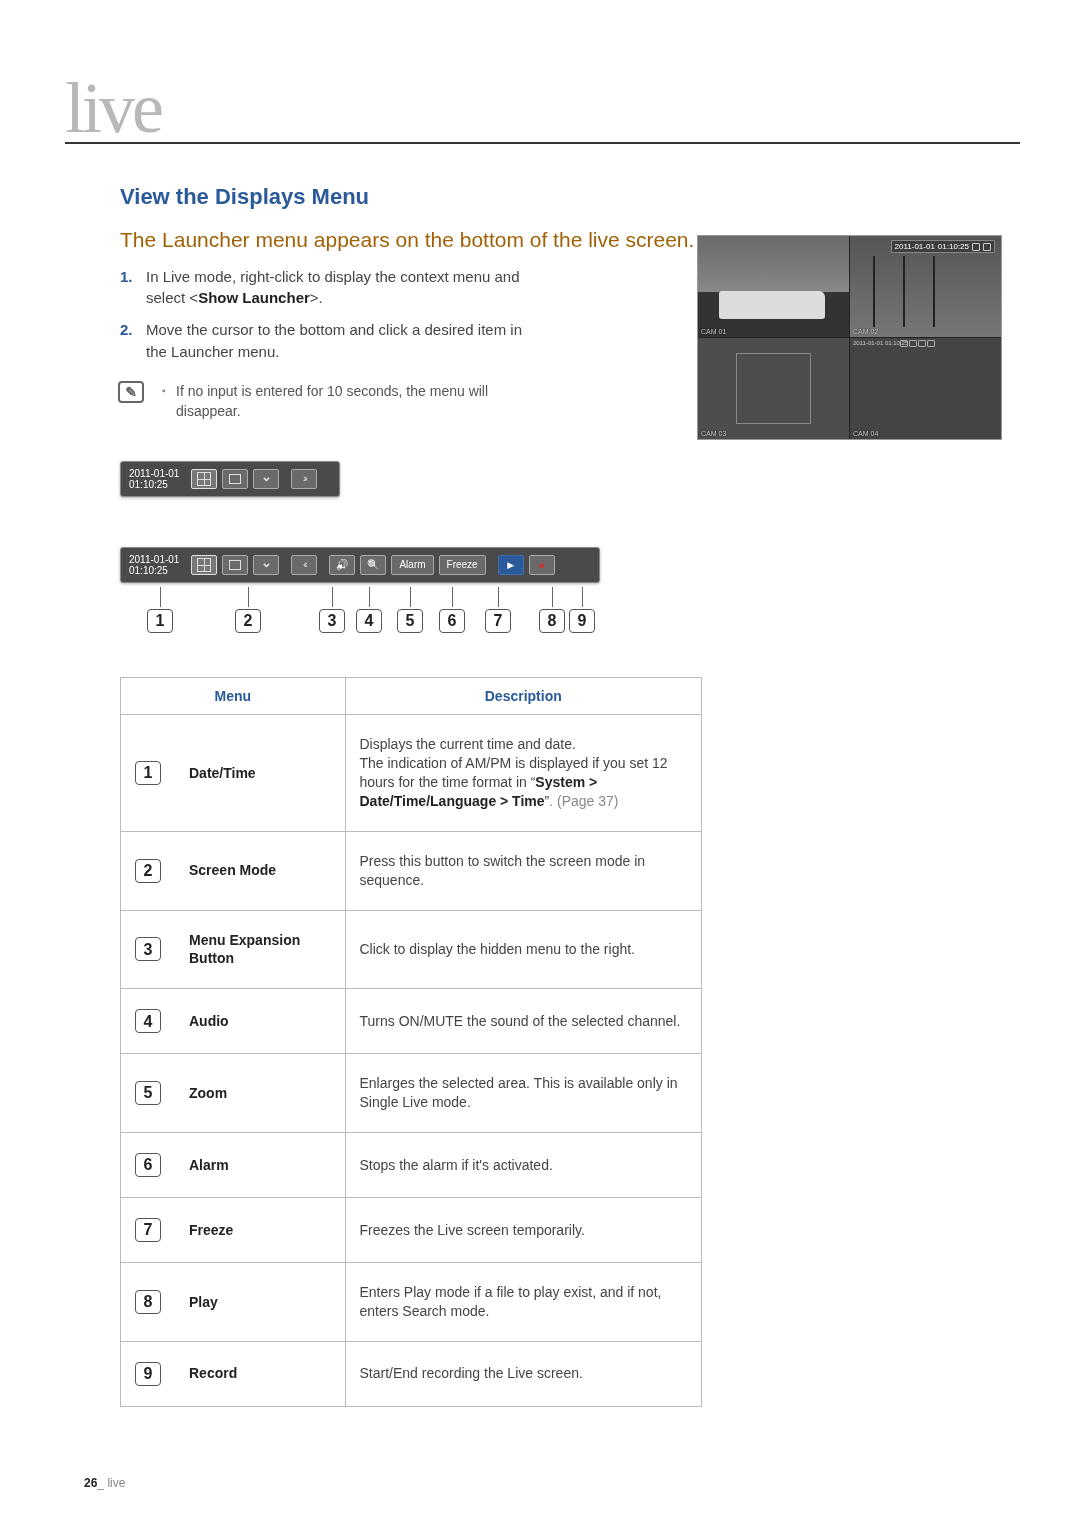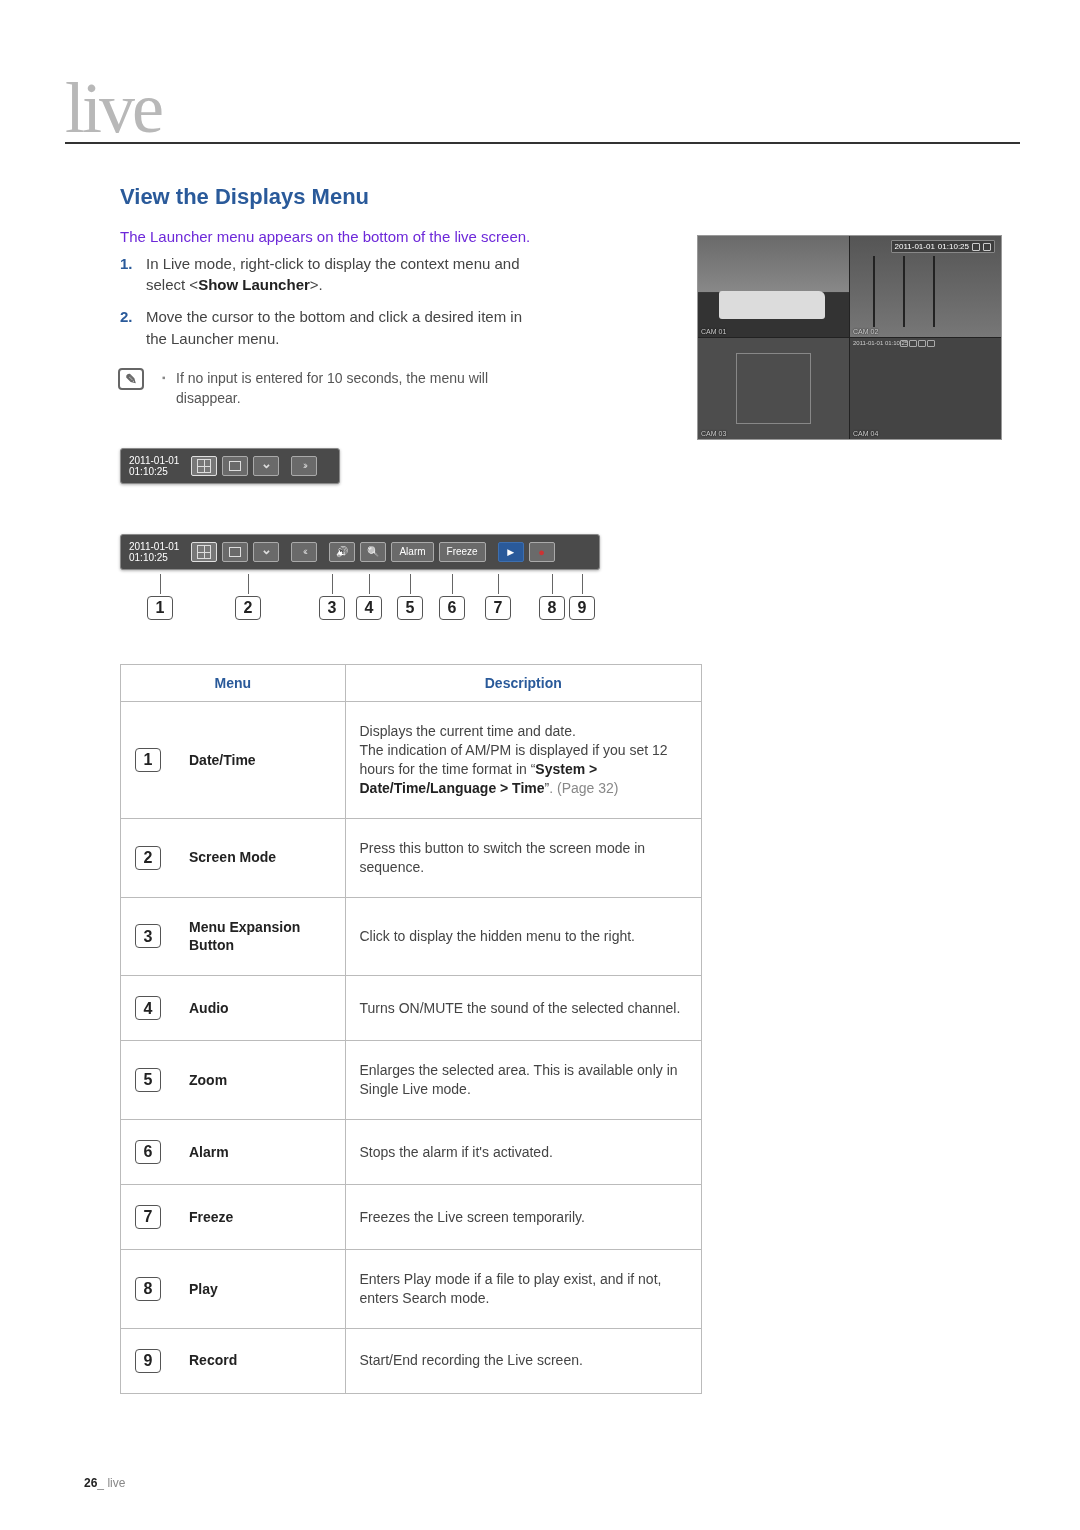--- a/index.html
+++ b/index.html
@@ -30,23 +30,23 @@
   .content {
     padding-left: 55px;
   }
   .section-title {
     color: #2a5a9a;
     font-size: 22px;
     font-weight: 700;
     margin-bottom: 18px;
   }
   .intro {
-    font-size: 15px;
-    color: #6d28d9;
-    margin-bottom: 8px;
+    font-size: 21px;
+    color: #a16207;
+    margin-bottom: 14px;
   }
   .steps {
     list-style: none;
     counter-reset: step;
     width: 410px;
   }
   .steps li {
     counter-increment: step;
     position: relative;
     padding-left: 26px;
@@ -327,21 +327,21 @@
         <th colspan="2">Menu</th>
         <th>Description</th>
       </tr>
     </thead>
     <tbody>
       <tr>
         <td class="num-cell"><span class="num">1</span></td>
         <td class="name-cell">Date/Time</td>
         <td>
           <span>Displays the current time and date.</span><br>
-          <span>The indication of AM/PM is displayed if you set 12 hours for the time format in </span><span>“</span><span class="pref">System &gt; Date/Time/Language &gt; Time</span><span>”</span><span class="pageref">. (Page 32)</span>
+          <span>The indication of AM/PM is displayed if you set 12 hours for the time format in </span><span>“</span><span class="pref">System &gt; Date/Time/Language &gt; Time</span><span>”</span><span class="pageref">. (Page 37)</span>
         </td>
       </tr>
       <tr>
         <td class="num-cell"><span class="num">2</span></td>
         <td class="name-cell">Screen Mode</td>
         <td>Press this button to switch the screen mode in sequence.</td>
       </tr>
       <tr>
         <td class="num-cell"><span class="num">3</span></td>
         <td class="name-cell">Menu Expansion Button</td>

